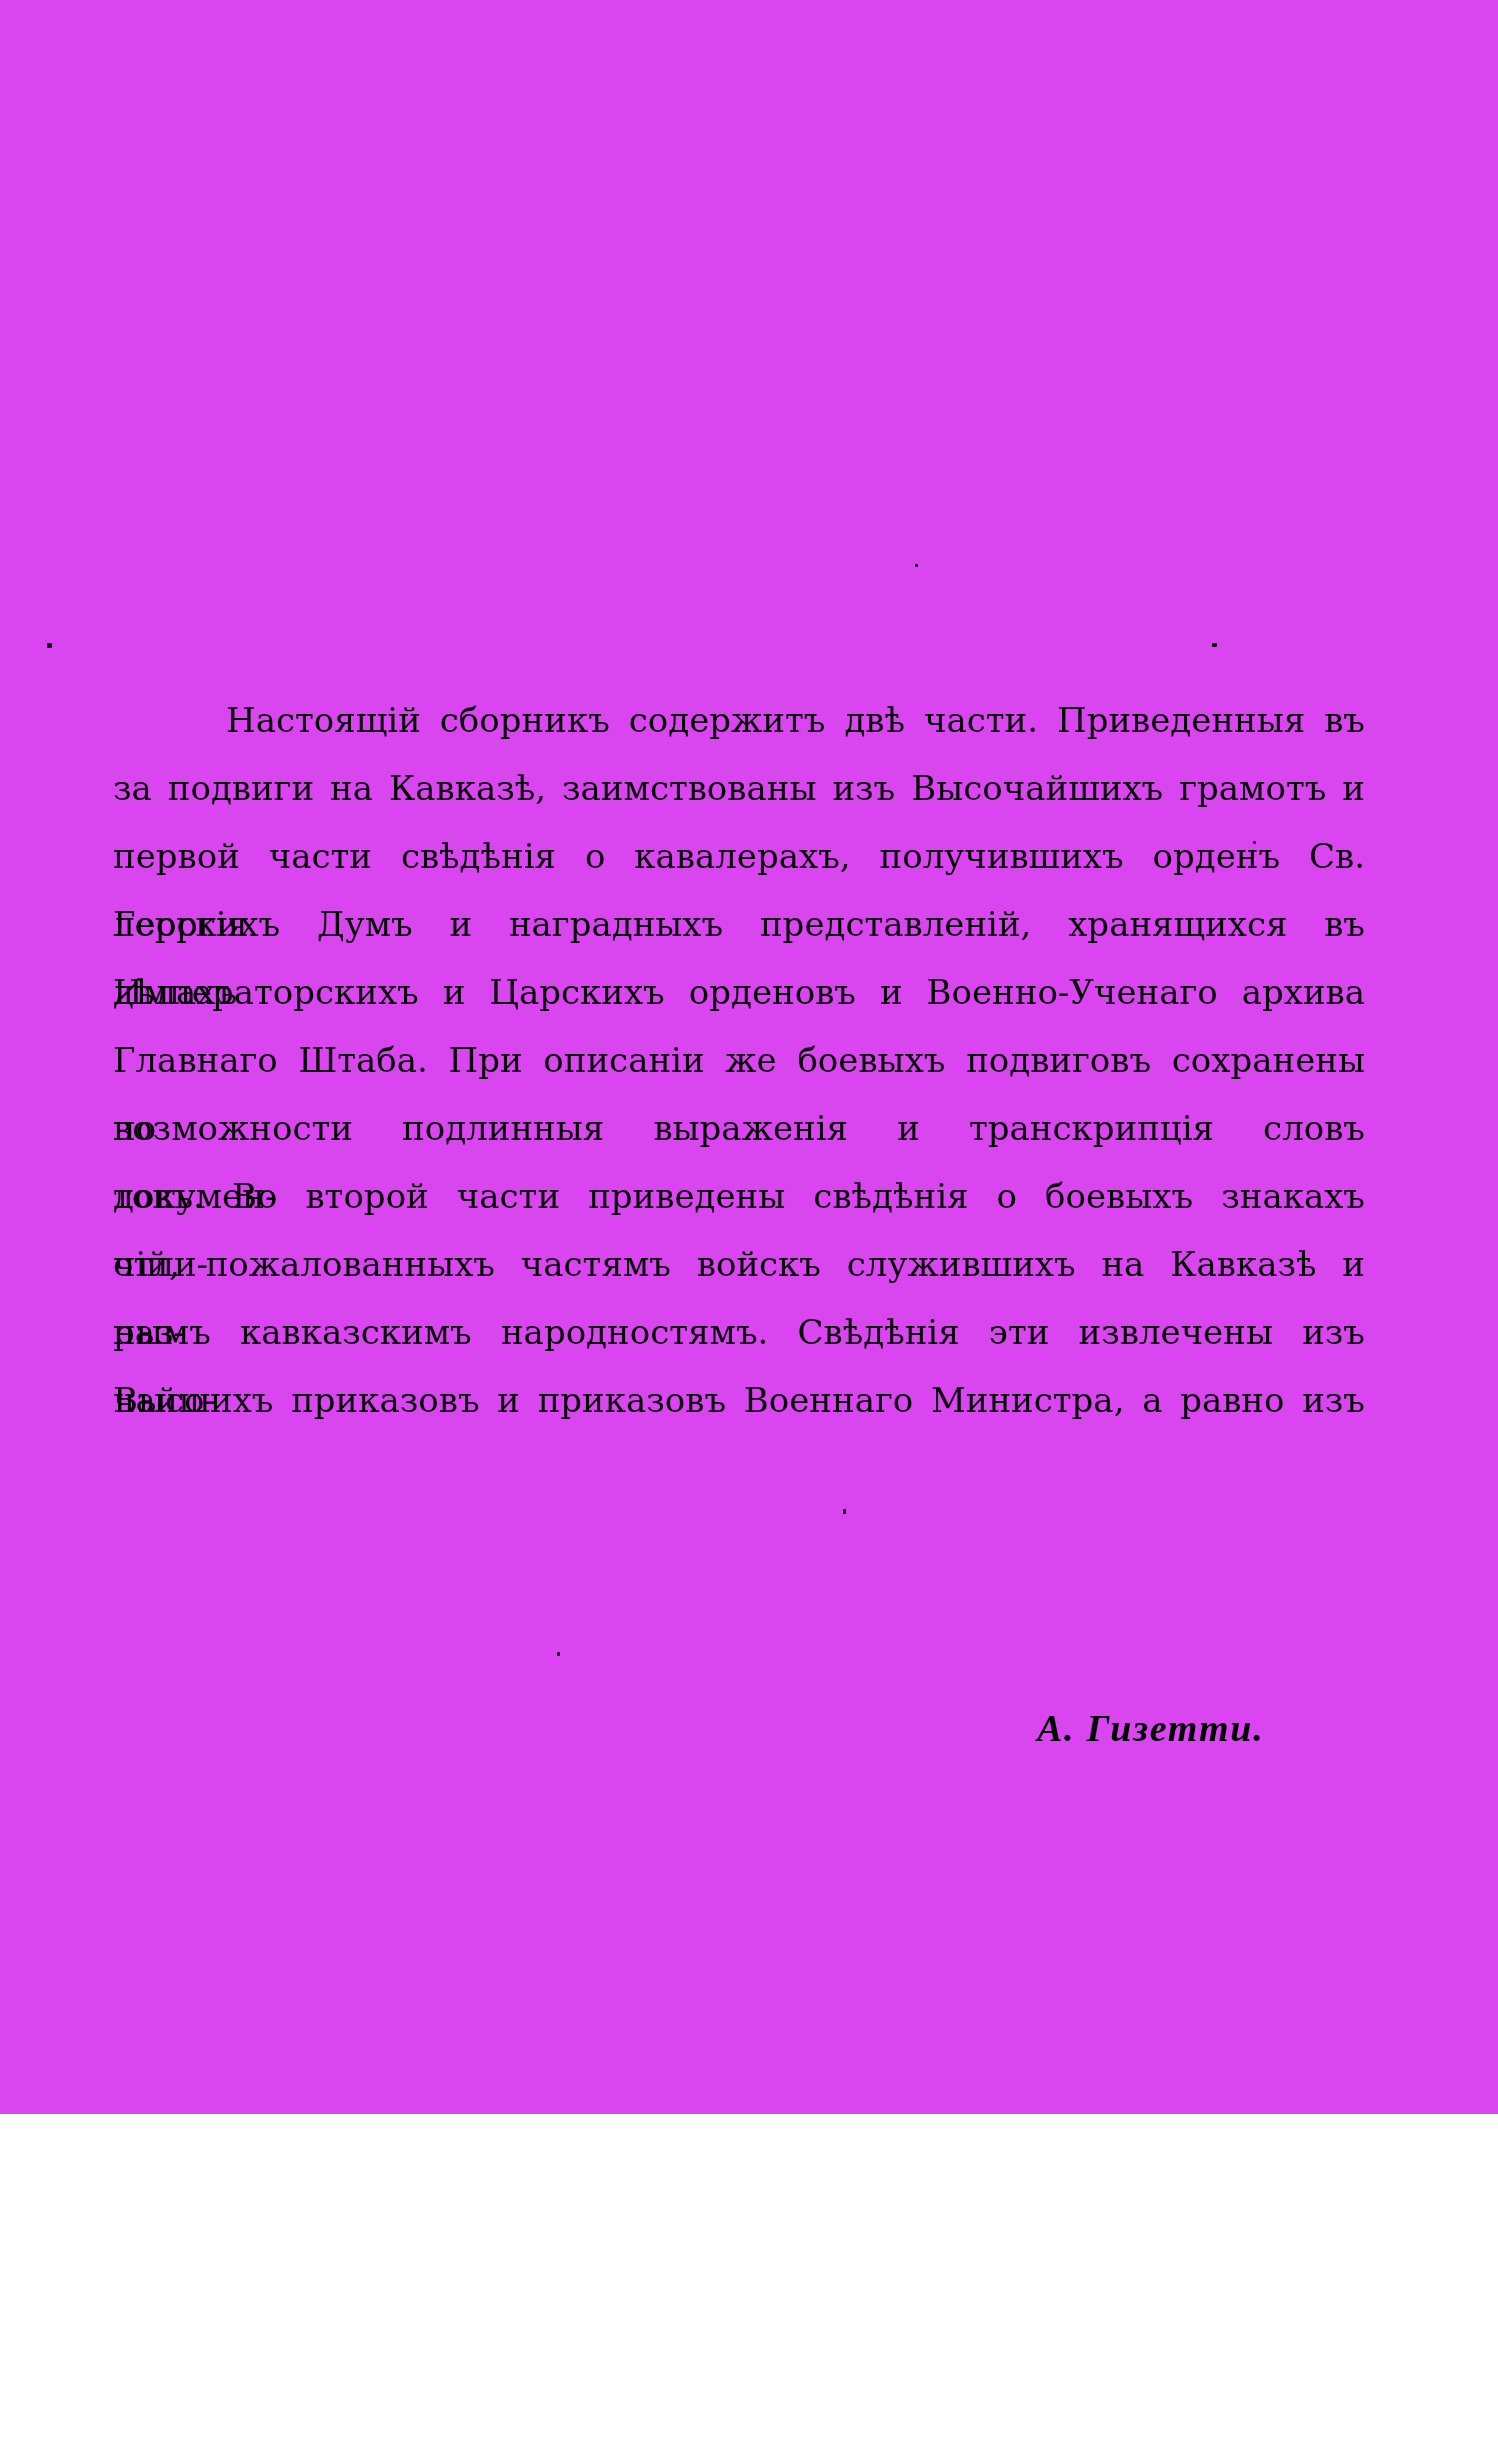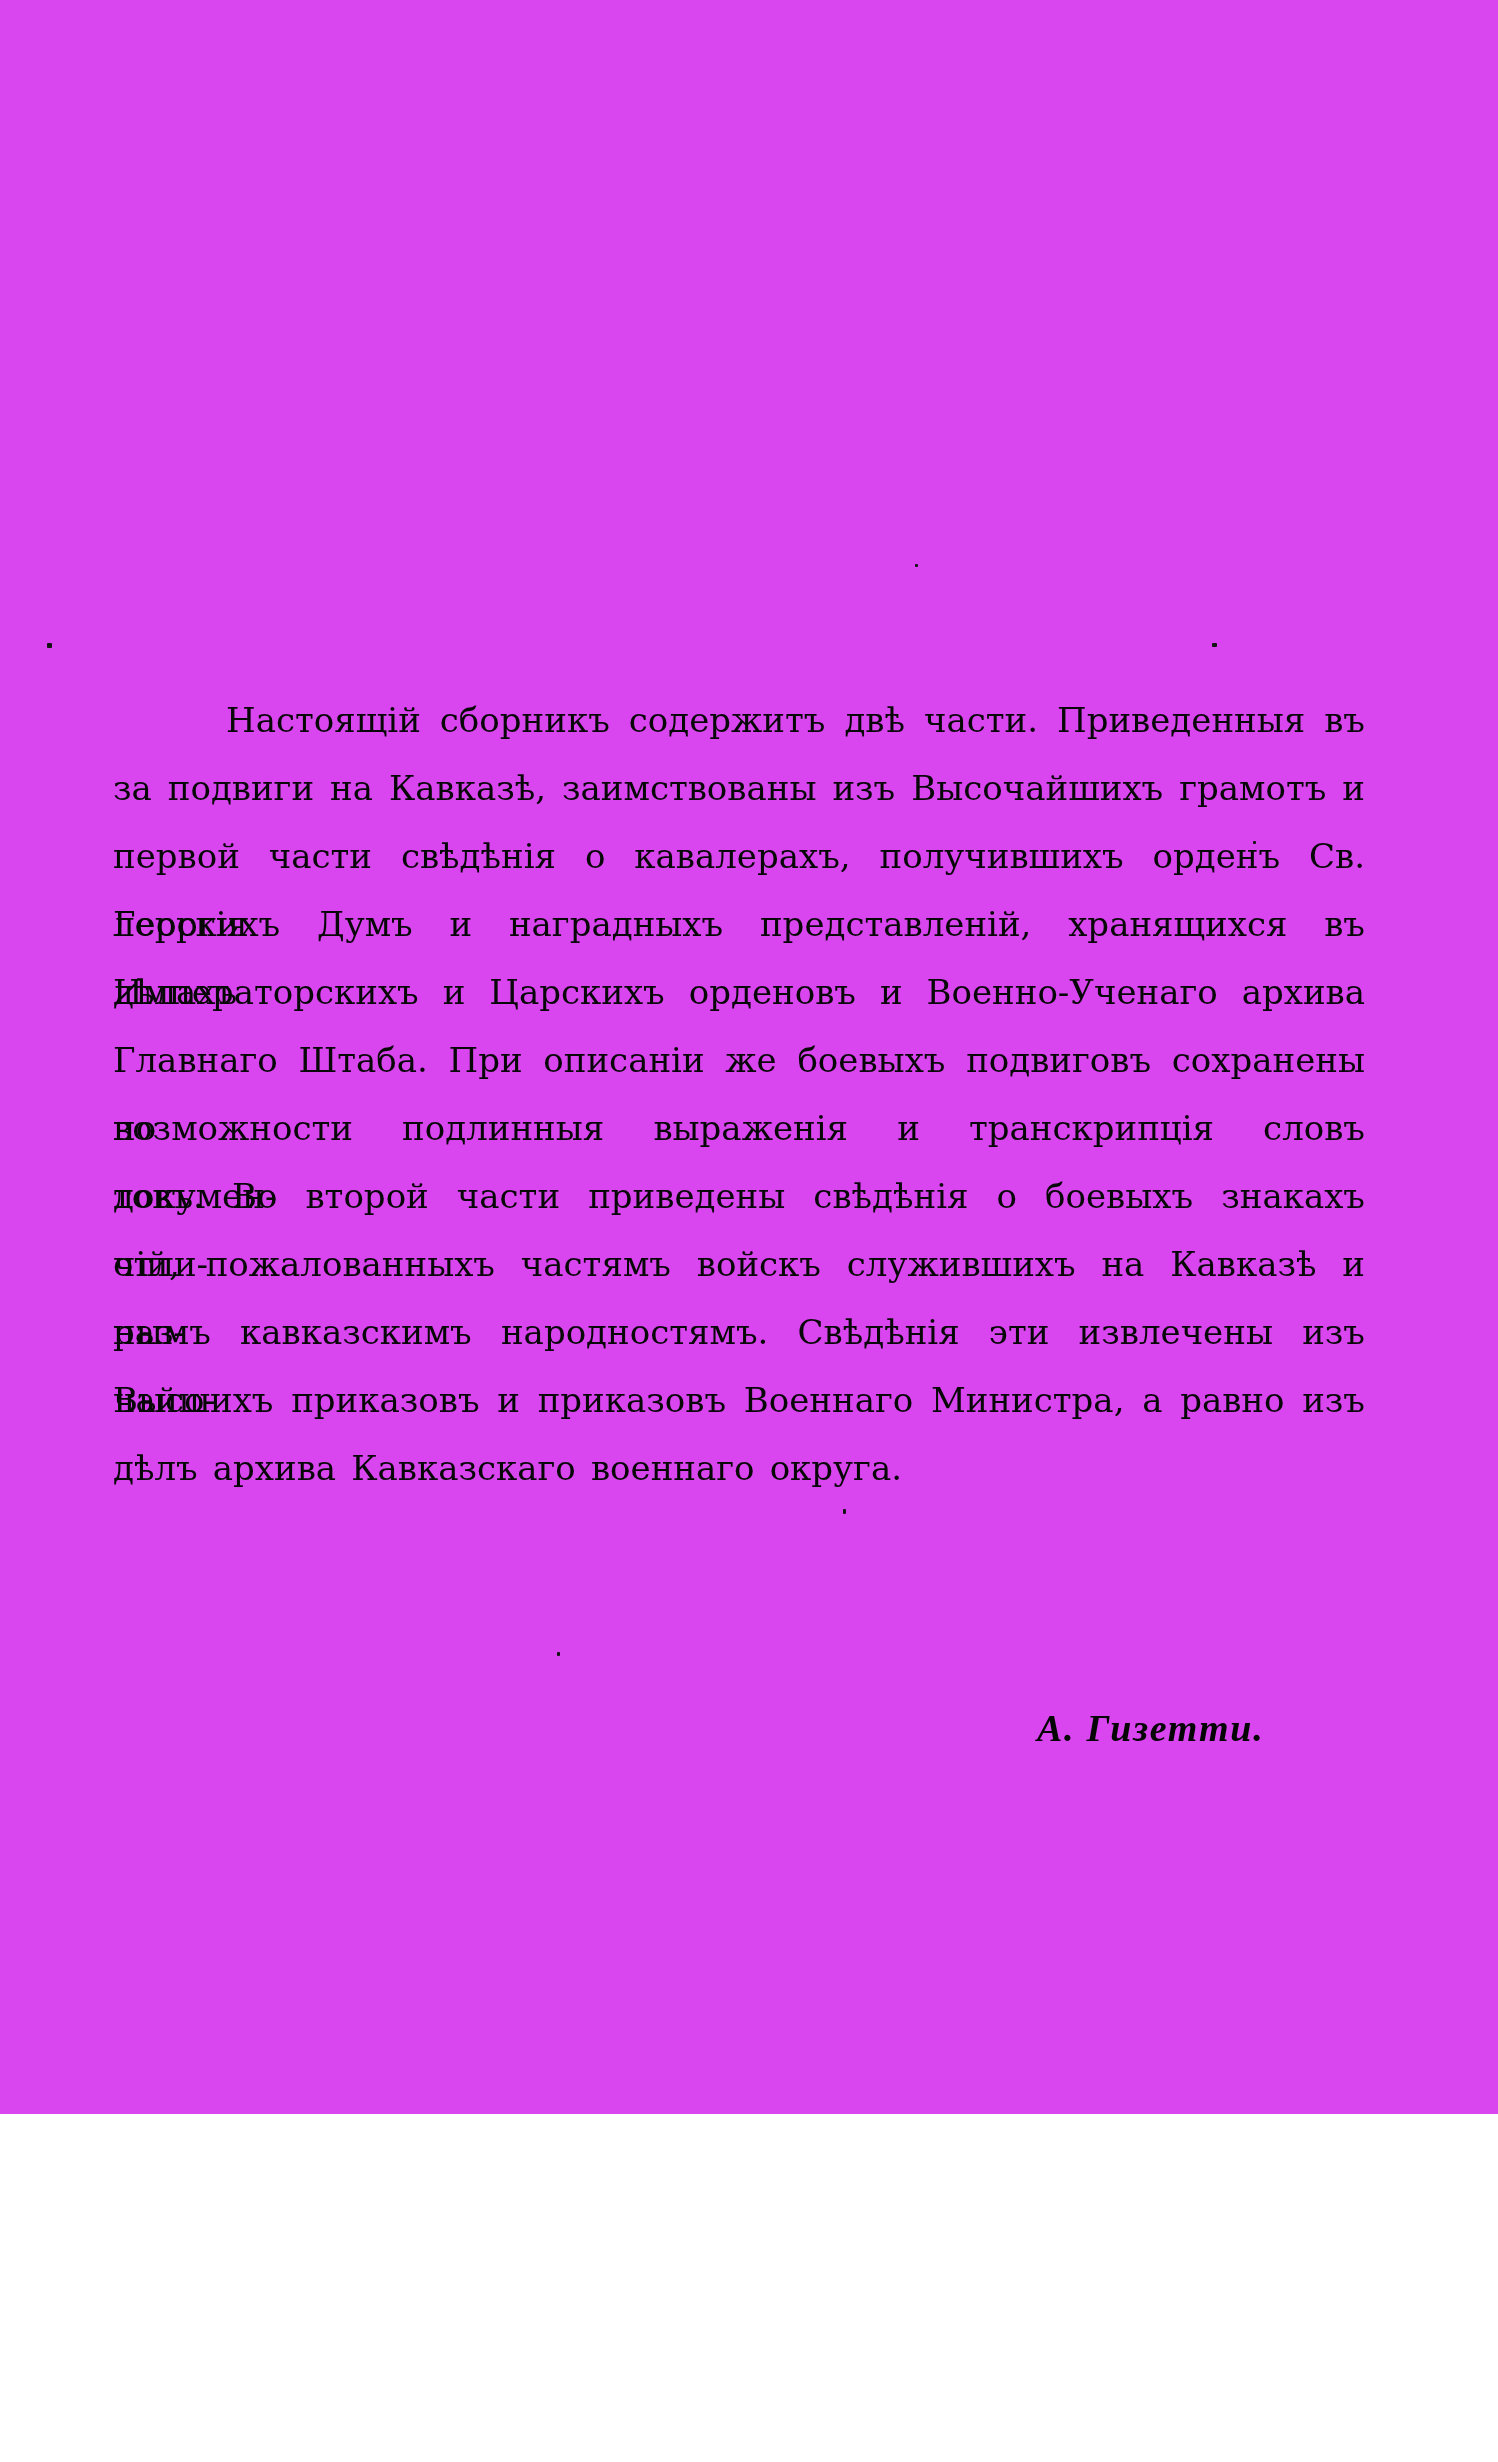--- a/index.html
+++ b/index.html
@@ -66,21 +66,20 @@
     <div class="line">за подвиги на Кавказѣ, заимствованы изъ Высочайшихъ грамотъ и</div>
     <div class="line">первой части свѣдѣнія о кавалерахъ, получившихъ орденъ Св. Георгія</div>
     <div class="line">лерскихъ Думъ и наградныхъ представленій, хранящихся въ дѣлахъ</div>
     <div class="line">Императорскихъ и Царскихъ орденовъ и Военно-Ученаго архива</div>
     <div class="line">Главнаго Штаба. При описаніи же боевыхъ подвиговъ сохранены по</div>
     <div class="line">возможности подлинныя выраженія и транскрипція словъ докумен-</div>
     <div class="line">товъ. Во второй части приведены свѣдѣнія о боевыхъ знакахъ отли-</div>
     <div class="line">чій, пожалованныхъ частямъ войскъ служившихъ на Кавказѣ и раз-</div>
     <div class="line">нымъ кавказскимъ народностямъ. Свѣдѣнія эти извлечены изъ Высо-</div>
     <div class="line">чайшихъ приказовъ и приказовъ Военнаго Министра, а равно изъ</div>
-    <div class="line last">дѣлъ архива Кавказскаго военнаго округа.</div>
   </div>
 
   <div class="signature">А. Гизетти.</div>
 
   <div class="speck" style="left:915px; top:564px; width:3.4px; height:2.6px;"></div>
   <div class="speck" style="left:47px;   top:643px; width:5.1px; height:5.1px;"></div>
   <div class="speck" style="left:1212px; top:643px; width:5.1px; height:4.3px;"></div>
   <div class="speck" style="left:1253px; top:841px; width:2.6px; height:3.4px;"></div>
   <div class="speck" style="left:843px;  top:1509px; width:2.6px; height:5.1px;"></div>
   <div class="speck" style="left:557px;  top:1652px; width:2.6px; height:4.3px;"></div>

